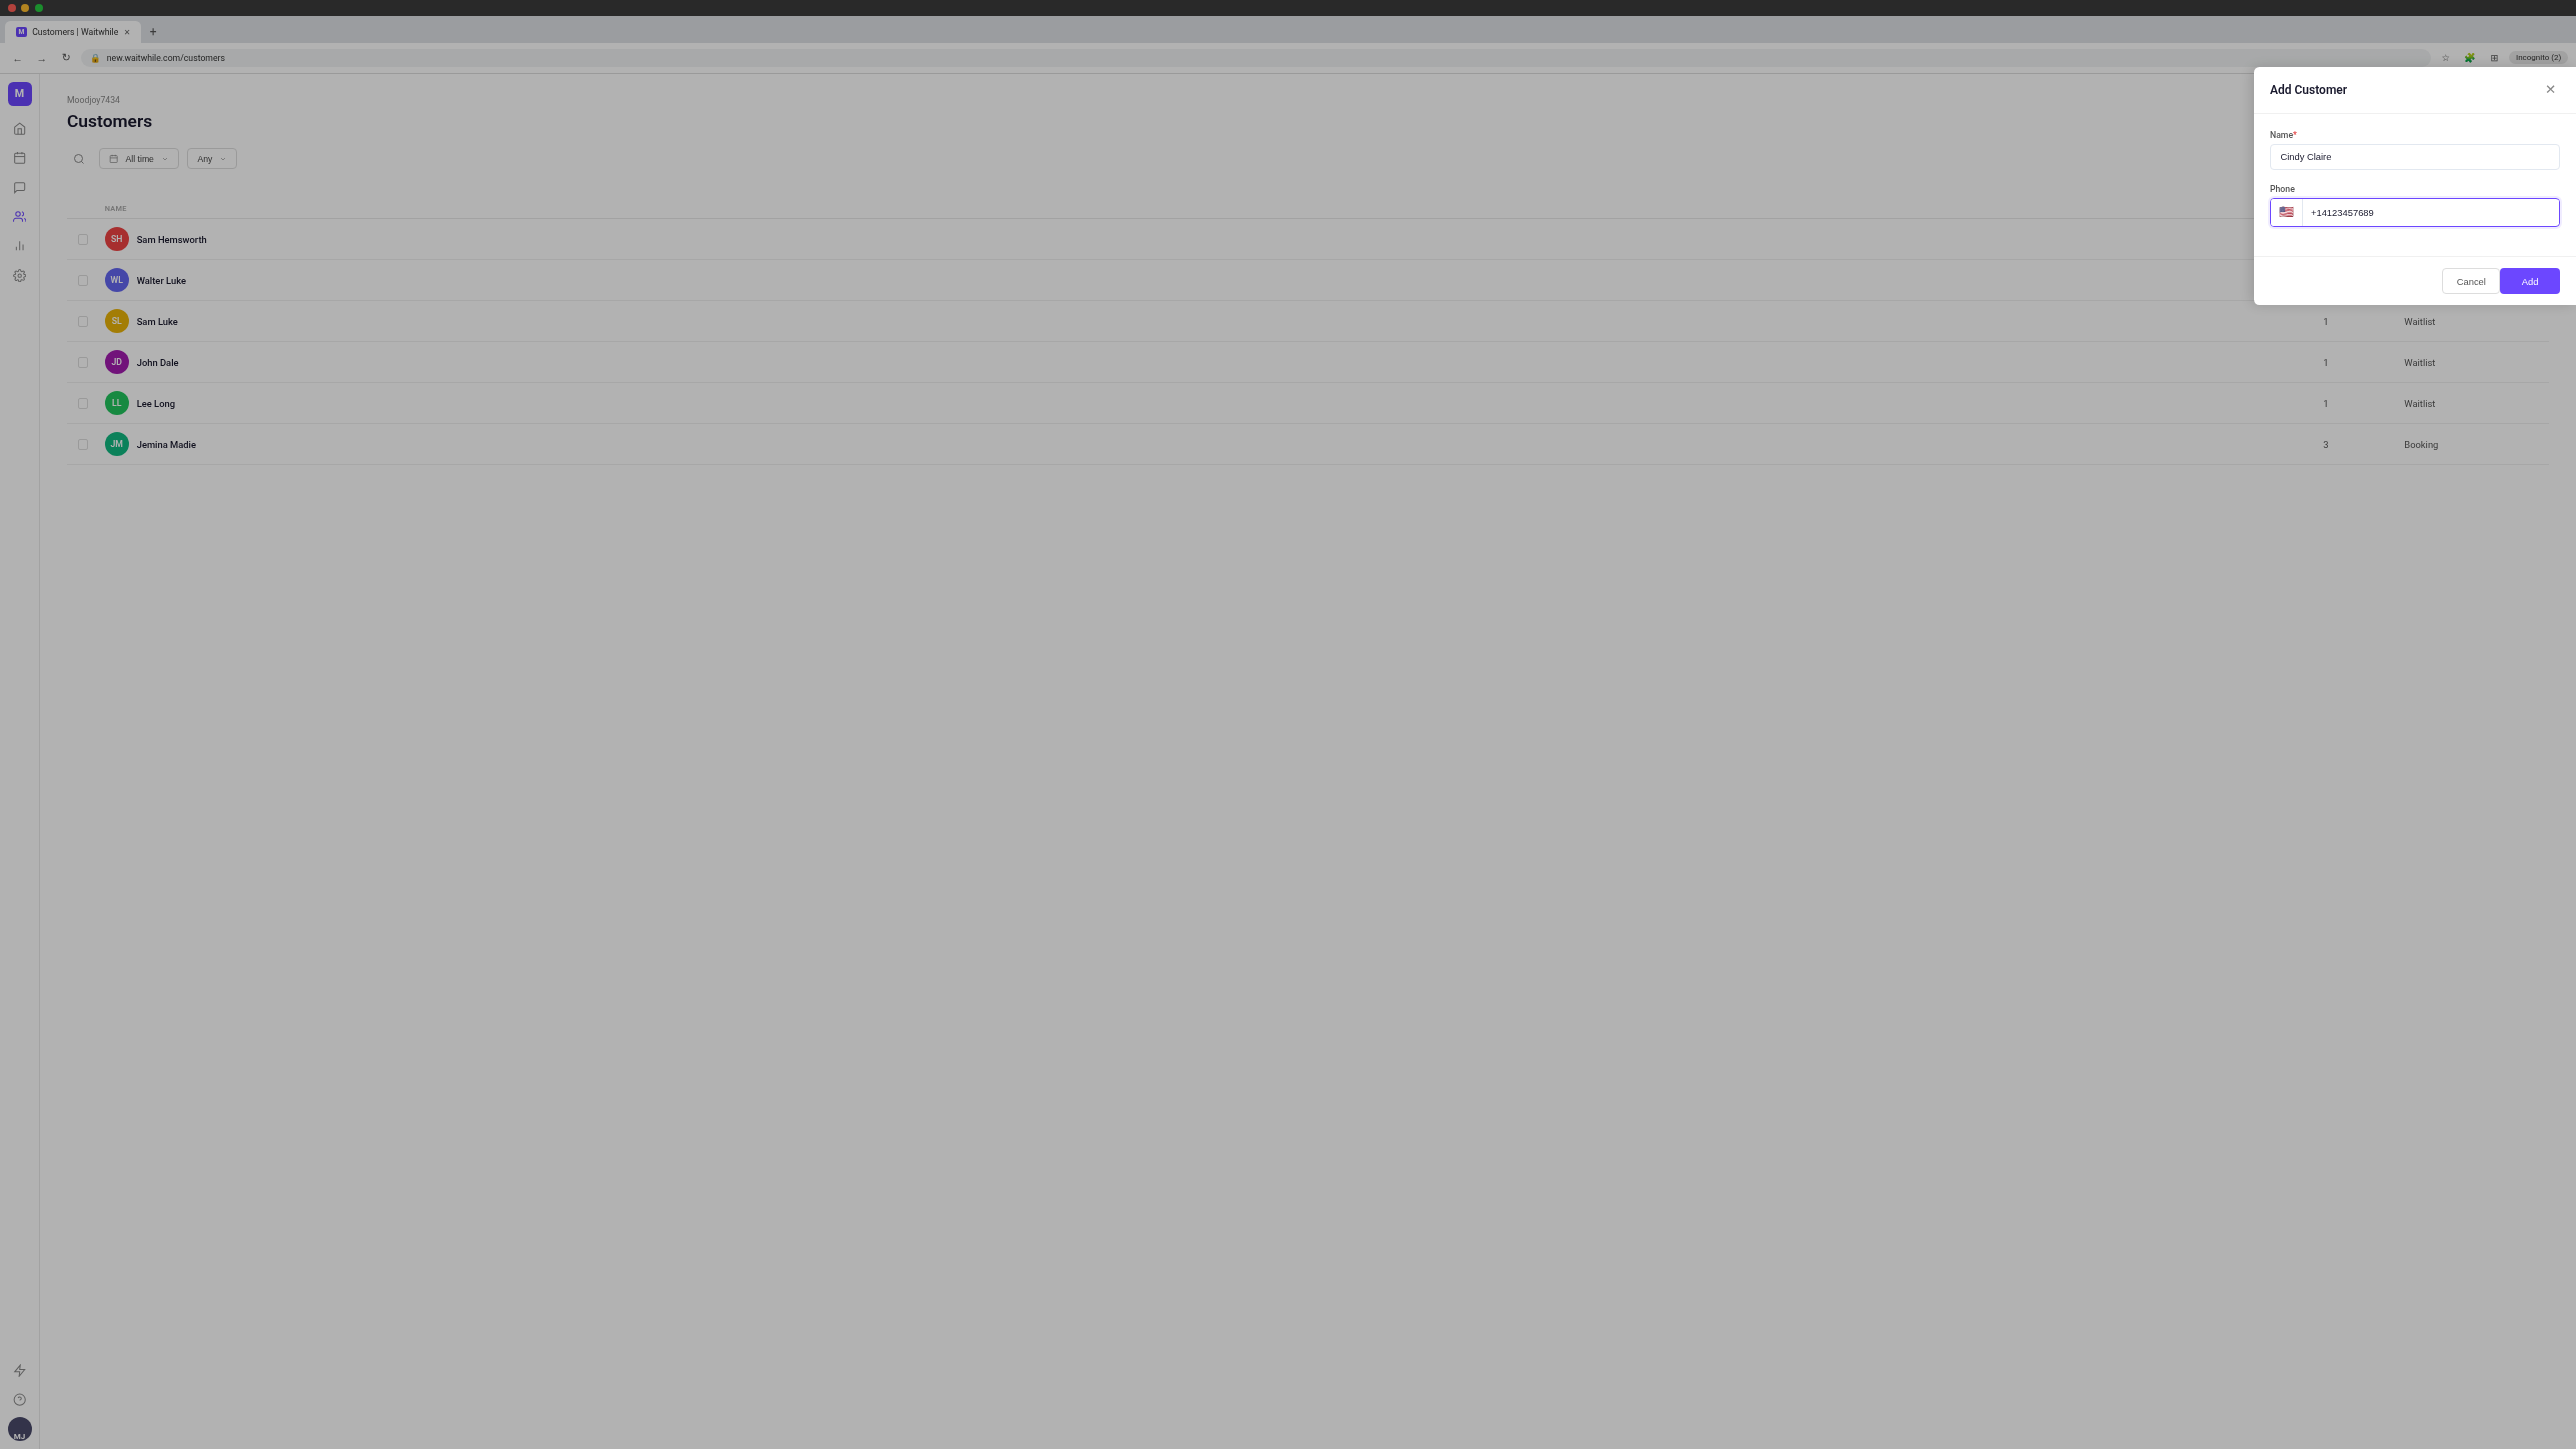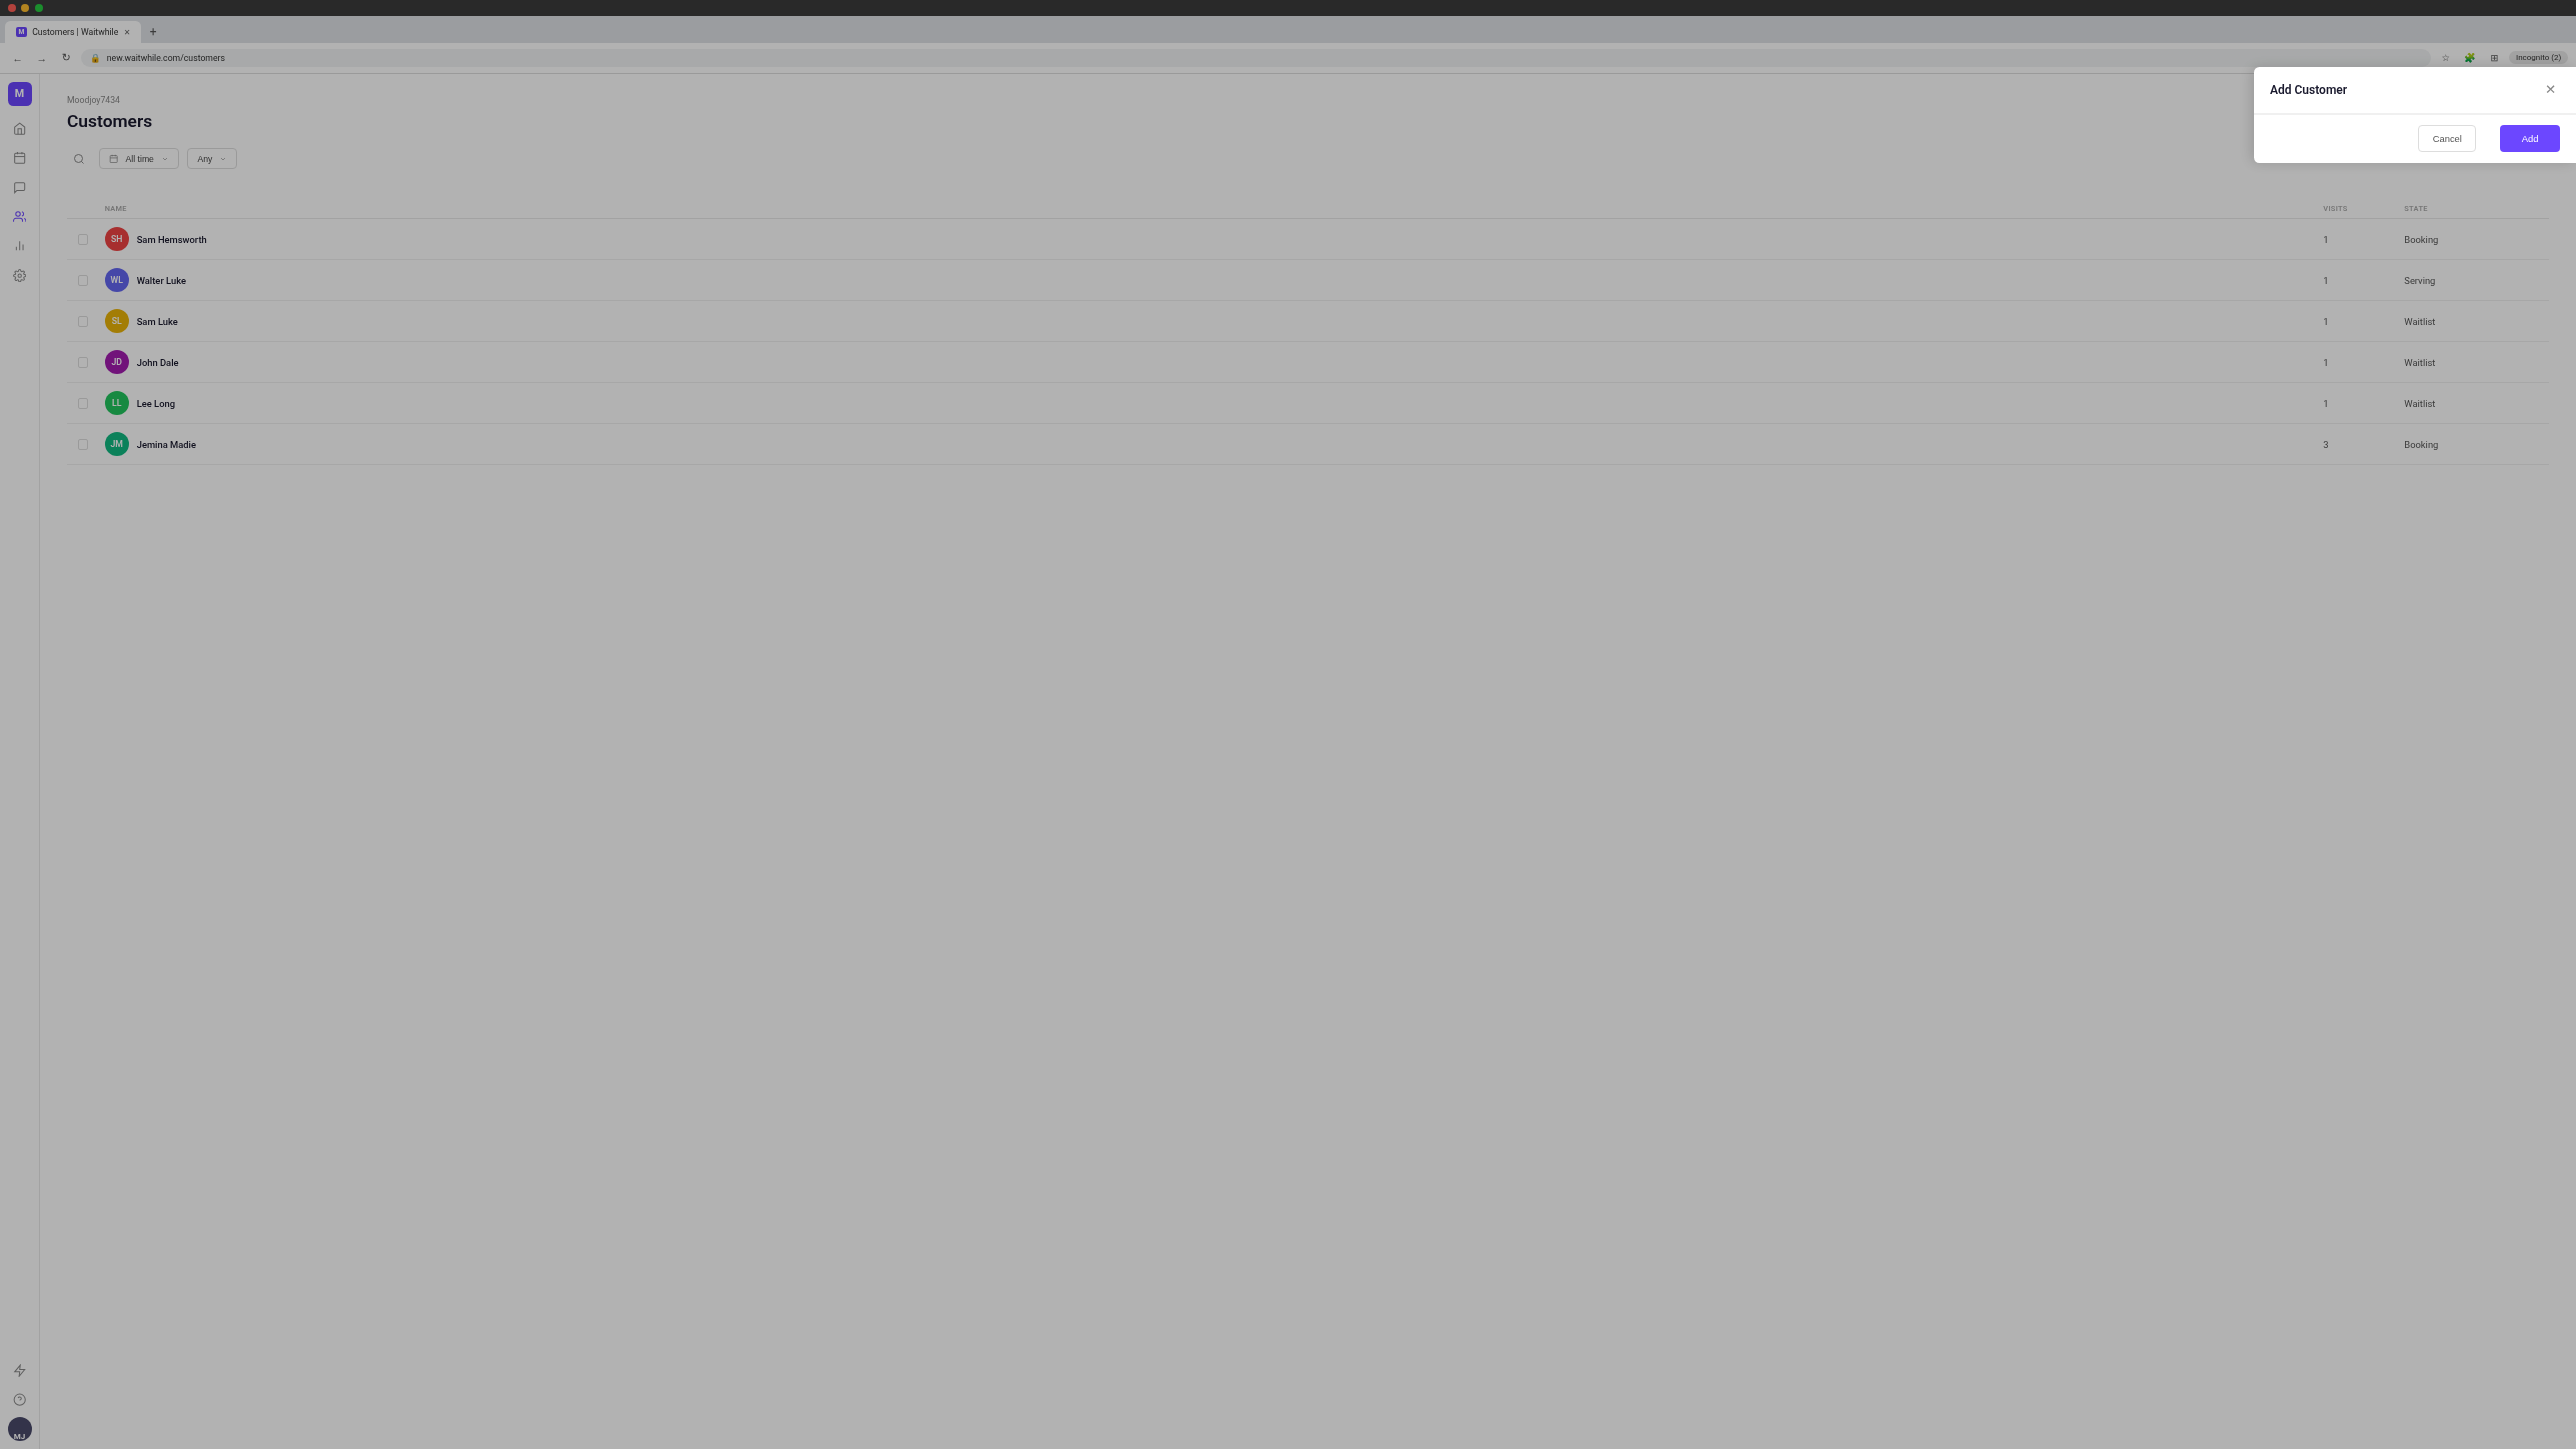--- a/index.html
+++ b/index.html
@@ -63,21 +63,21 @@
     .panel-close { width: 19px; height: 19px; border: none; background: none; cursor: pointer; color: #888; font-size: 13.4px; display: flex; align-items: center; justify-content: center; border-radius: 2.7px; }
     .panel-body { padding: 16px; }
     .form-group { margin-bottom: 13.4px; }
     .form-label { font-size: 8.7px; font-weight: 500; color: #555; margin-bottom: 4px; display: block; }
     .form-label .required { color: #e53e3e; }
     .form-input { width: 100%; padding: 6.7px 9.4px; border: 0.7px solid #e2e8f0; border-radius: 4px; font-size: 9.4px; color: #1a1a2e; outline: none; }
     .phone-input-wrapper { display: flex; align-items: center; border: 1px solid #6c47ff; border-radius: 4px; overflow: hidden; box-shadow: 0 0 0 2px rgba(108,71,255,0.1); }
     .phone-flag { padding: 6.7px 8px; display: flex; align-items: center; gap: 4px; border-right: 0.7px solid #e2e8f0; background: white; }
     .flag-emoji { font-size: 12px; }
     .phone-input { flex: 1; border: none; padding: 6.7px 8px; font-size: 9.4px; color: #1a1a2e; outline: none; }
-    .panel-footer { display: flex; justify-content: flex-end; gap: 24px; padding: 10.7px 16px; border-top: 0.7px solid #f0f0f0; }
+    .panel-footer { display: flex; justify-content: flex-end; gap: 0; padding: 10.7px 16px; border-top: 0.7px solid #f0f0f0; }
     .btn-cancel { padding: 6.7px 13.4px; border: 0.7px solid #ddd; border-radius: 4px; background: white; font-size: 9.4px; color: #555; cursor: pointer; font-weight: 500; }
     .btn-add { padding: 6.7px 21.5px; border: none; border-radius: 4px; background: #6c47ff; font-size: 9.4px; color: white; cursor: pointer; font-weight: 500; min-width: 54px; }
 
     
     .window-controls { display: flex; align-items: center; gap: 5.4px; }
     .window-btn { width: 8px; height: 8px; border-radius: 50%; border: none; cursor: pointer; }
     .window-btn.close { background: #ff5f57; }
     .window-btn.minimize { background: #ffbd2e; }
     .window-btn.maximize { background: #28ca41; }
 
@@ -304,18 +304,35 @@
   </div>
 </div>
 
 <div class="overlay"></div>
 
 <div class="panel">
   <div class="panel-header">
     <h2 class="panel-title">Add Customer</h2>
     <button class="panel-close">✕</button>
   </div>
+  <div class="panel-body">
+    <div class="form-group">
+      <label class="form-label">
+        <span>Name</span><span class="required">*</span>
+      </label>
+      <input type="text" class="form-input" value="Cindy Claire" style="">
+    </div>
+    <div class="form-group">
+      <label class="form-label">Phone</label>
+      <div class="phone-input-wrapper">
+        <div class="phone-flag">
+          <span class="flag-emoji">🇺🇸</span>
+        </div>
+        <input type="text" class="phone-input" value="+14123457689" style="">
+      </div>
+    </div>
+  </div>
   <div class="panel-footer">
     <button class="btn-cancel">Cancel</button>
     <button class="btn-add">Add</button>
   </div>
 </div>
 
 
 </body></html>

